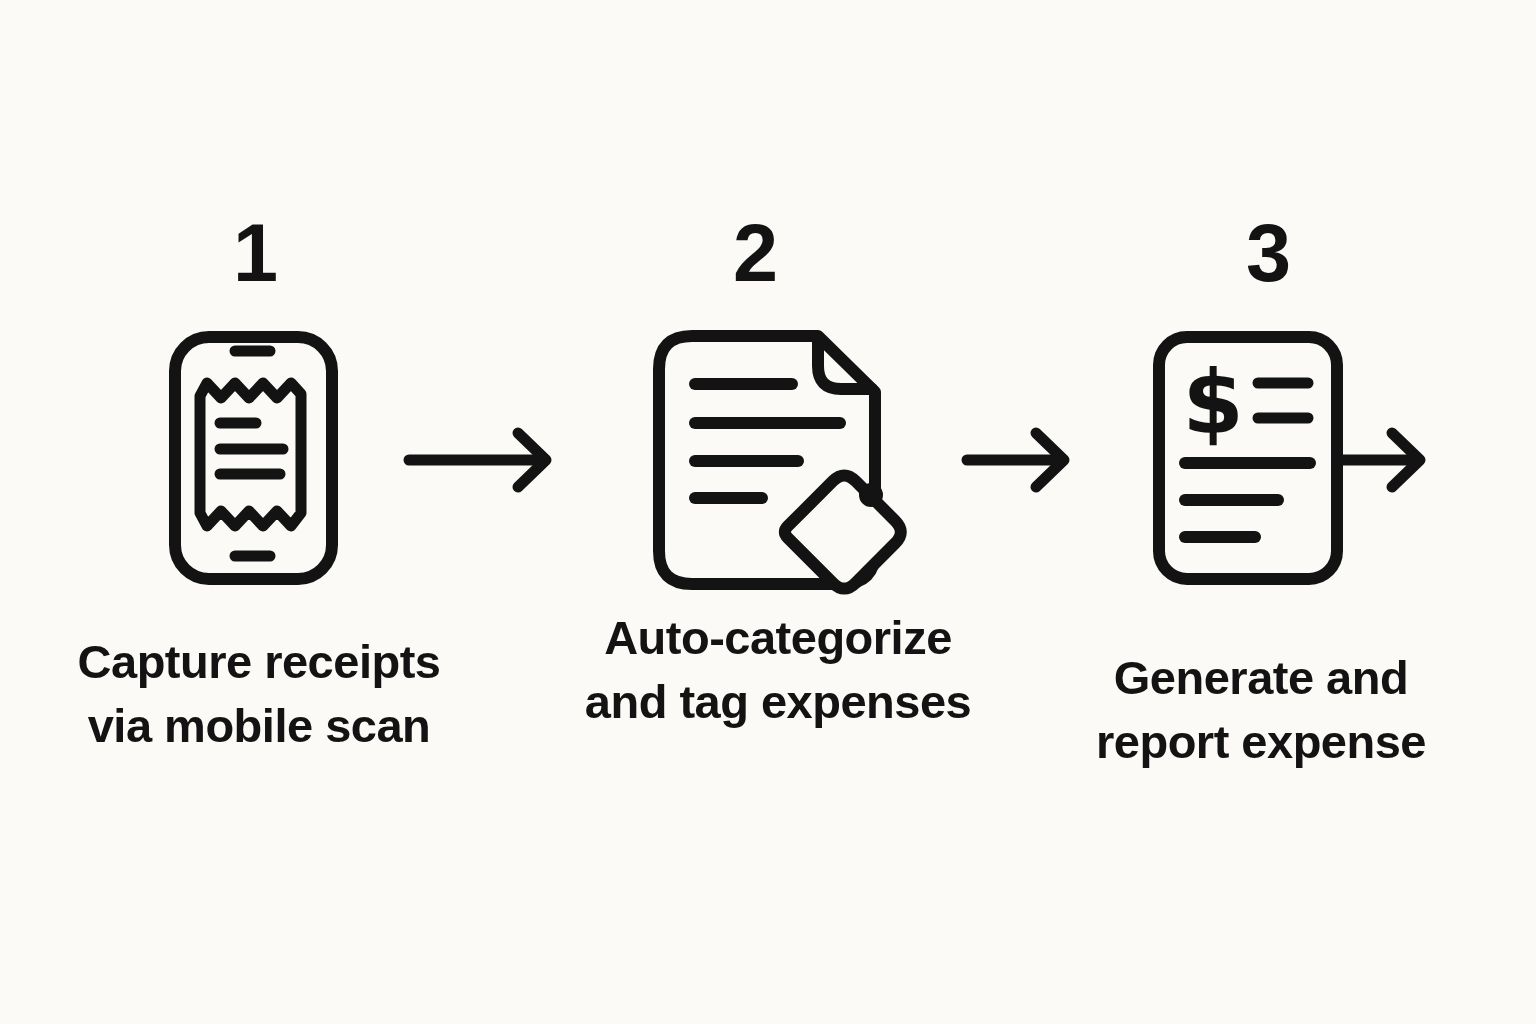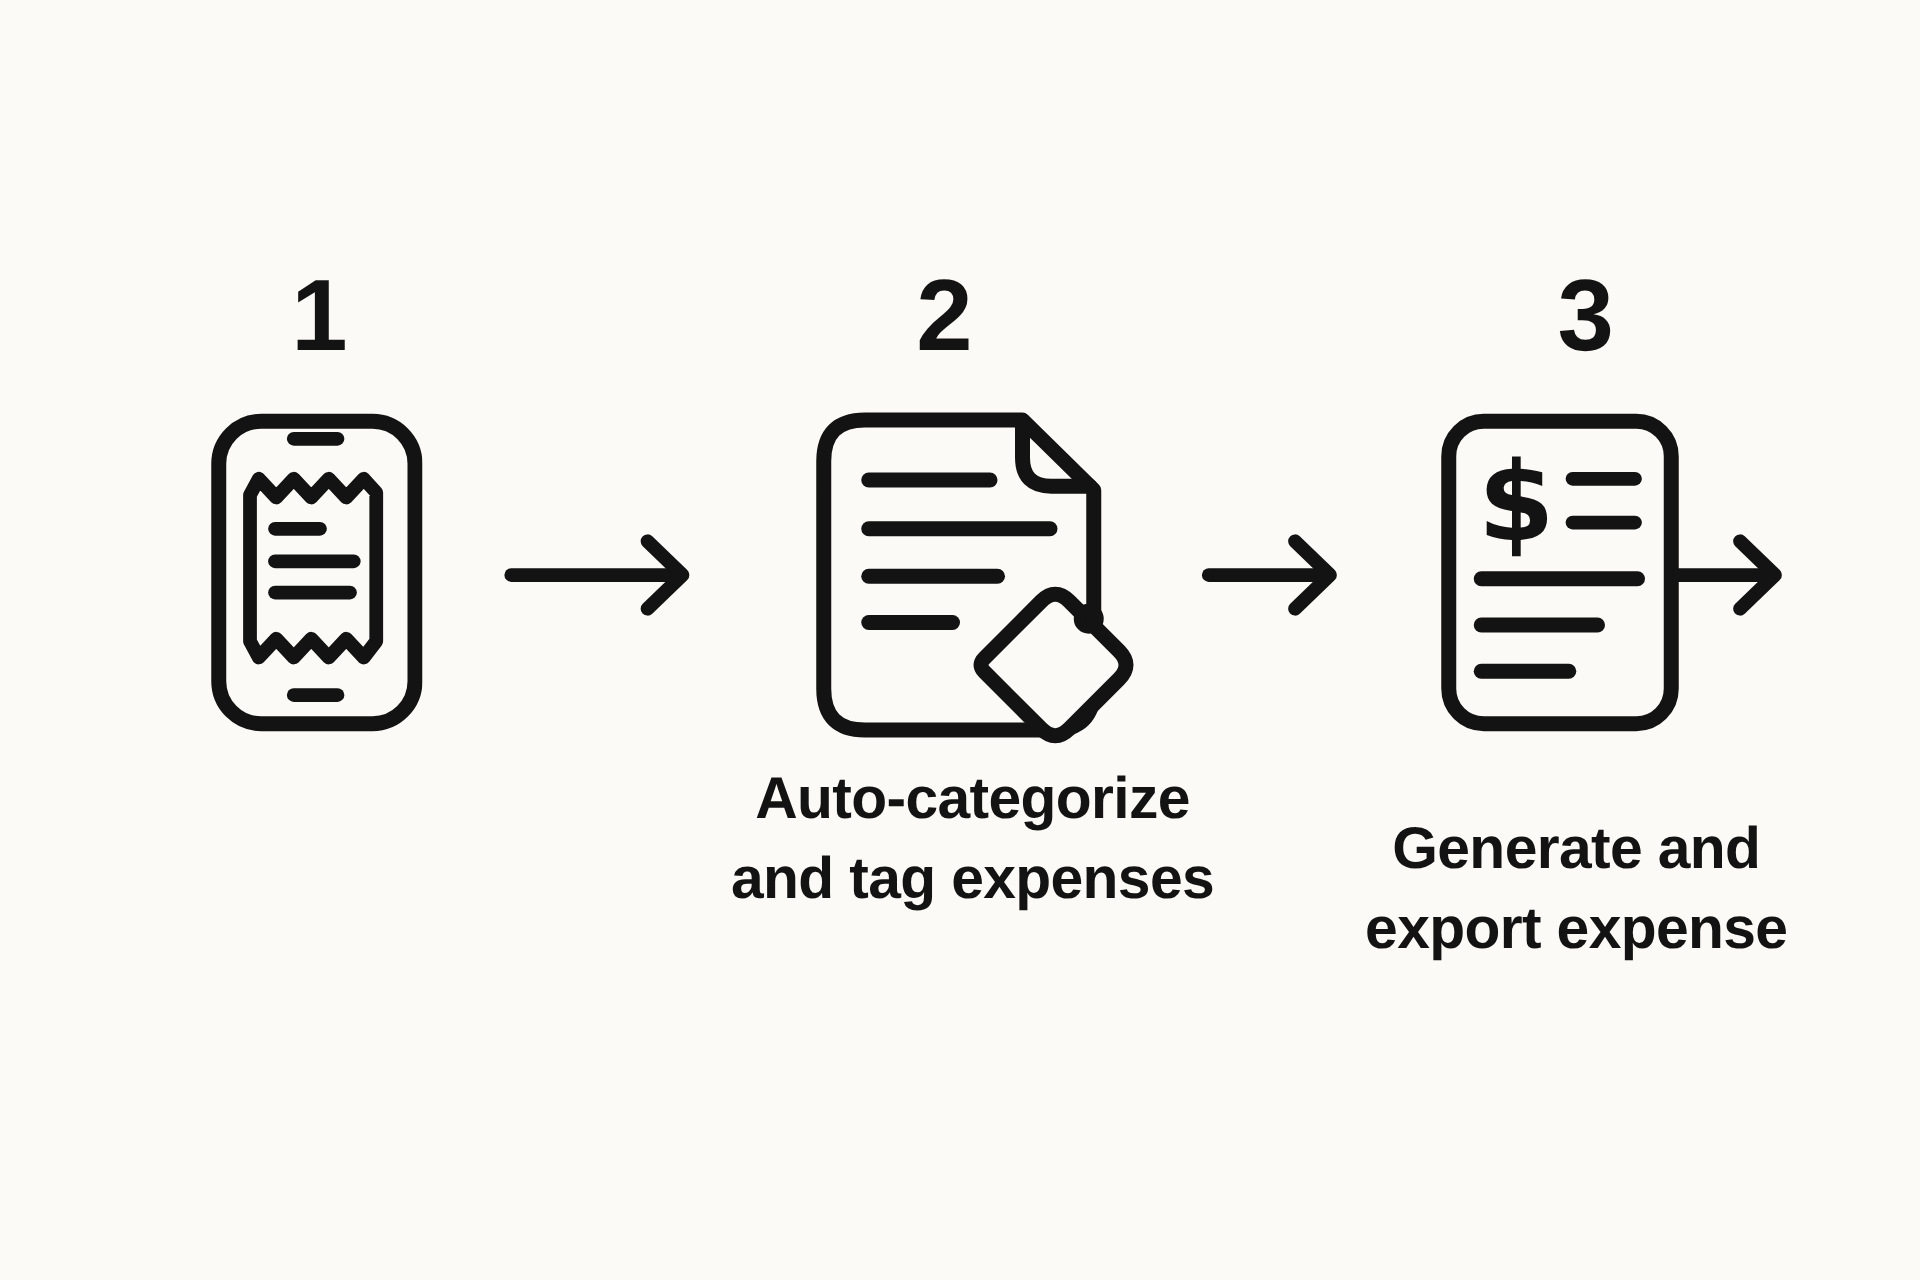--- a/index.html
+++ b/index.html
@@ -58,20 +58,24 @@
     <path class="stroke" stroke-width="11" d="M 32 66 L 39 53 L 53 68 L 67 53 L 81 68 L 95 53 L 109 68 L 123 53 L 133 64
              L 133 183 L 123 196 L 109 181 L 95 196 L 81 181 L 67 196 L 53 181 L 39 196 L 32 183 Z"></path>
 
     <path class="stroke" stroke-width="11" d="M 52 93 H 88"></path>
     <path class="stroke" stroke-width="11" d="M 52 119 H 115"></path>
     <path class="stroke" stroke-width="11" d="M 52 144 H 112"></path>
 
     <path class="stroke" stroke-width="11" d="M 67 226 H 102"></path>
   </svg>
 
+  <div class="abs step-label" style="left:59px; top:630px; width:400px;">
+    <span>Capture receipts</span>
+    <span>via mobile scan</span>
+  </div>
 
   <svg class="abs" style="left:402px; top:424px;" width="150" height="72" viewBox="0 0 150 72" aria-hidden="true">
     <path class="stroke" stroke-width="11" d="M 7 36 H 140"></path>
     <path class="stroke" stroke-width="11" d="M 116 9 L 144 36 L 116 63"></path>
   </svg>
 
   <div class="abs step-number" style="left:695px; top:213px; width:120px;">2</div>
 
   <svg class="abs" style="left:646px; top:328px;" width="270" height="270" viewBox="0 0 270 270" aria-hidden="true">
 
@@ -112,21 +116,21 @@
     <path class="stroke" stroke-width="11" d="M 106 53 H 156"></path>
     <path class="stroke" stroke-width="11" d="M 106 88 H 156"></path>
 
     <path class="stroke" stroke-width="12" d="M 33 133 H 158"></path>
     <path class="stroke" stroke-width="12" d="M 33 170 H 126"></path>
     <path class="stroke" stroke-width="12" d="M 33 207 H 103"></path>
   </svg>
 
   <div class="abs step-label" style="left:1061px; top:646px; width:400px;">
     <span>Generate and</span>
-    <span>export expense</span>
+    <span>report expense</span>
   </div>
 
   <svg class="abs" style="left:1338px; top:424px;" width="88" height="72" viewBox="0 0 88 72" aria-hidden="true">
     <path class="stroke" stroke-width="11" d="M 2 36 H 78"></path>
     <path class="stroke" stroke-width="11" d="M 54 9 L 82 36 L 54 63"></path>
   </svg>
 
 </div>
 
 </body></html>

